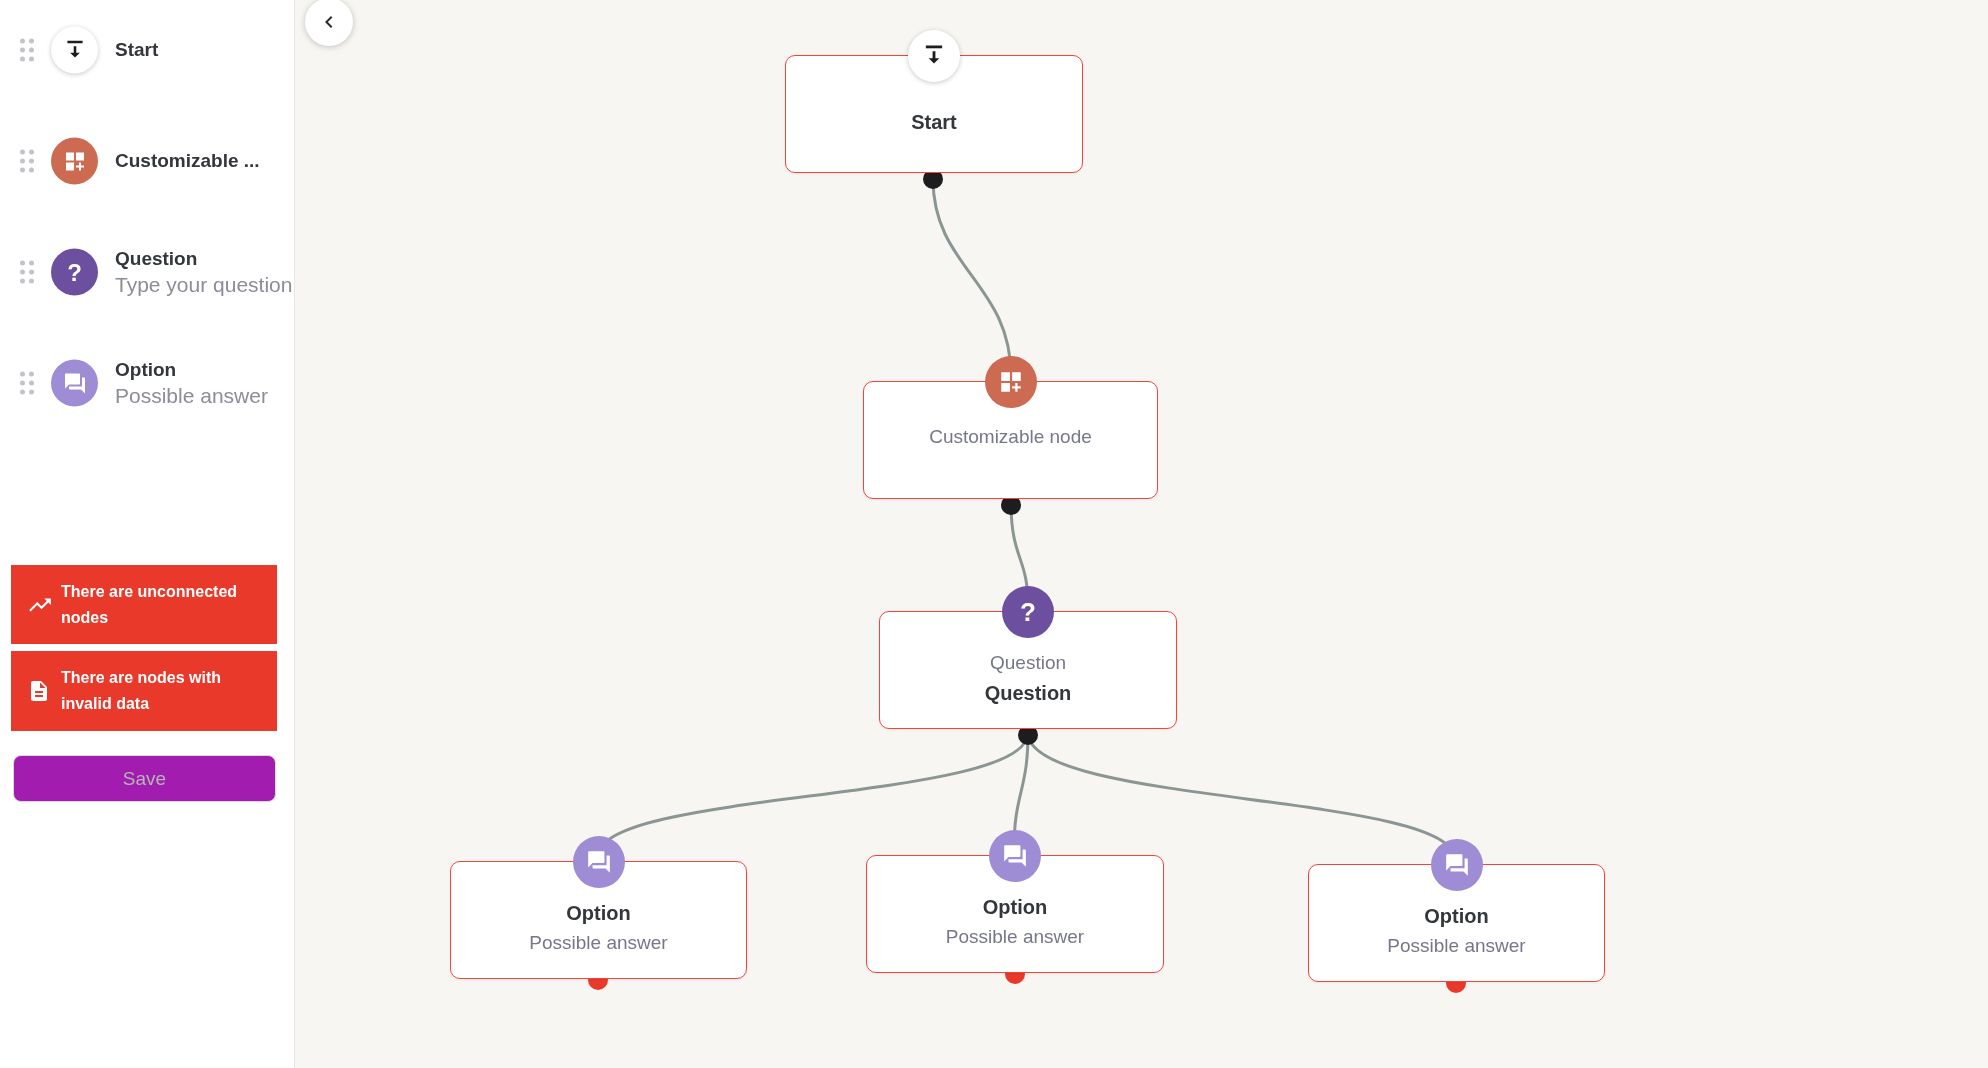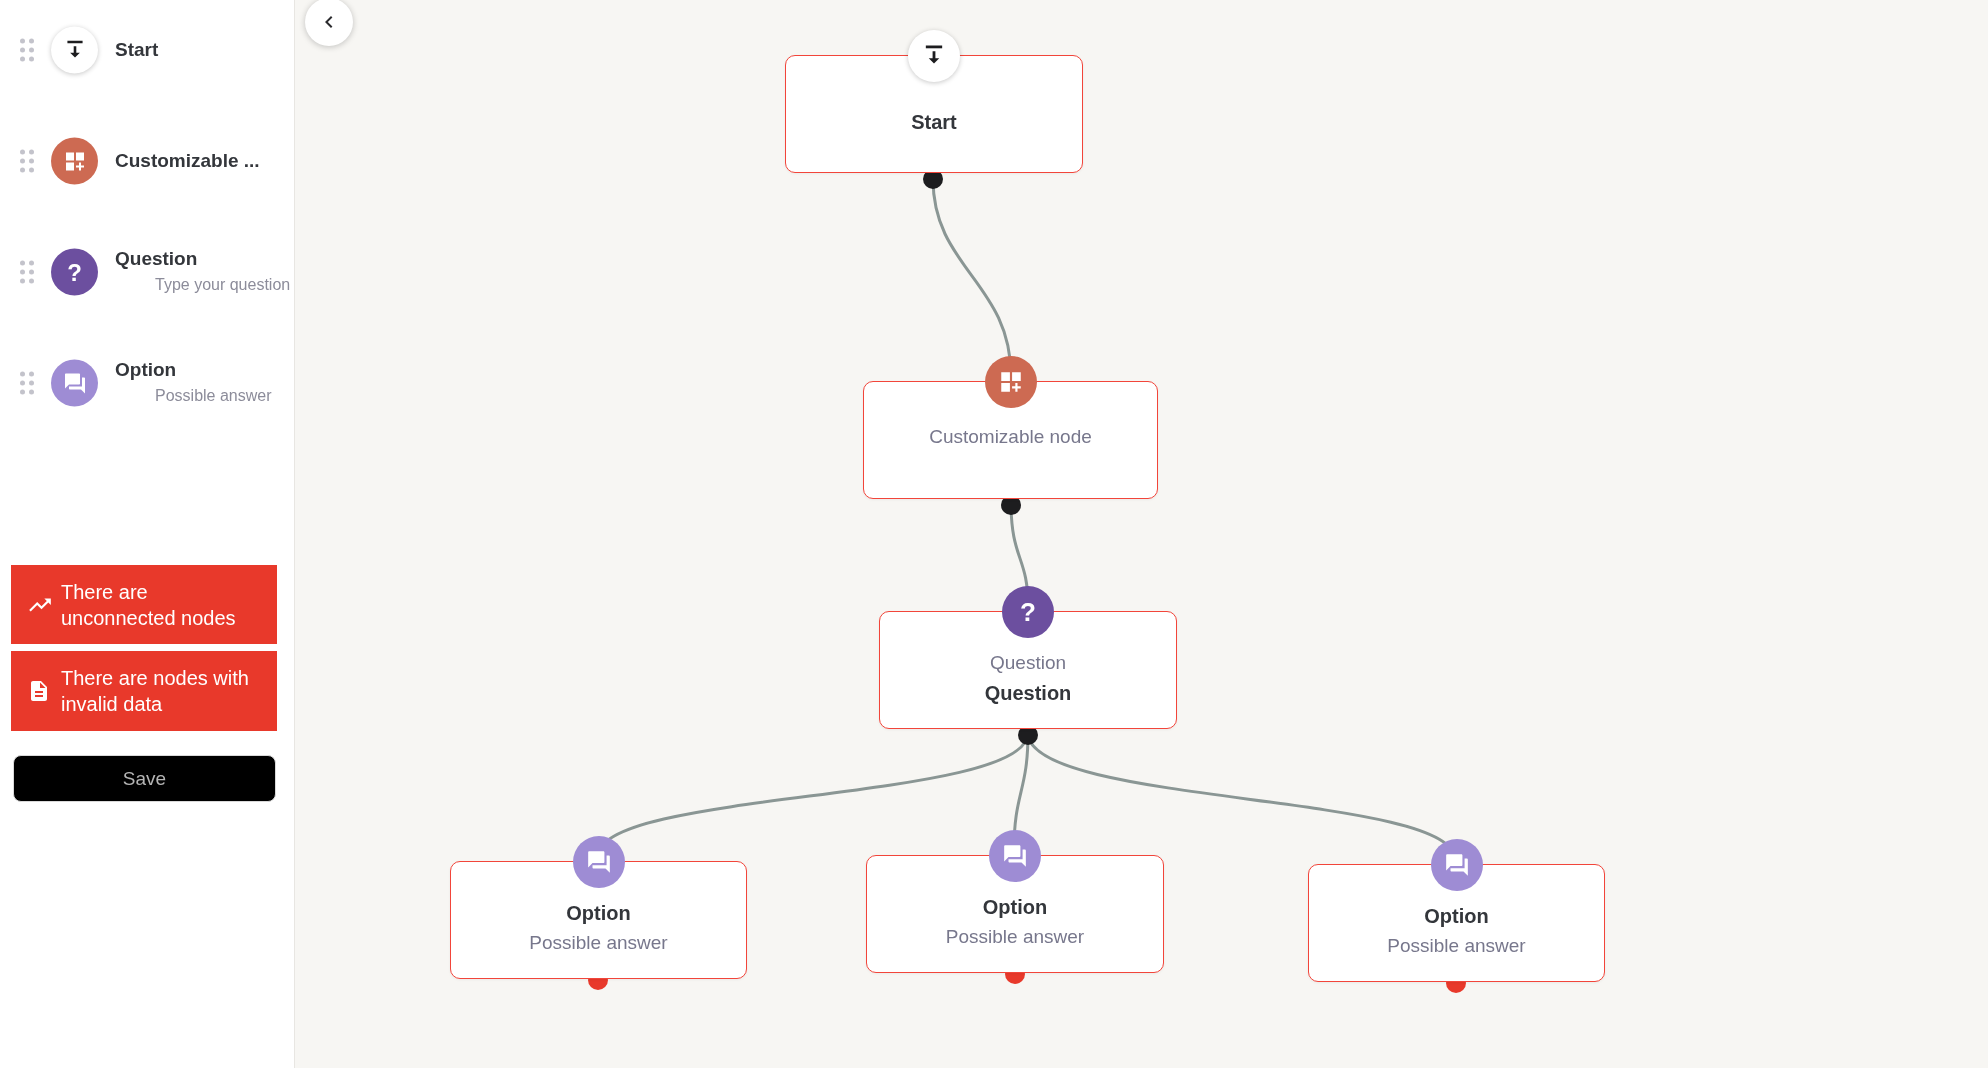--- a/index.html
+++ b/index.html
@@ -26,32 +26,32 @@
     width:47px; height:47px; border-radius:50%;
     display:flex; align-items:center; justify-content:center;
   }
   .pal-icon.white { background:#ffffff; box-shadow:0 1px 5px rgba(0,0,0,.22); }
   .pal-icon.orange { background:#cd6a52; }
   .pal-icon.purple { background:#6c4f9f; }
   .pal-icon.purple-light { background:#9e8cd4; }
   .pal-icon.black { background:#1d1d1f; }
   .pal-text { position:absolute; left:115px; top:50%; transform:translateY(-50%); }
   .pal-title { font-size:19px; font-weight:700; color:#33363b; line-height:26px; }
-  .pal-sub { font-size:16px; color:#8c8c9a; line-height:26px;margin-left:40px; }
+  .pal-sub { font-size:21px; color:#8c8c9a; line-height:26px; }
 
   .warn-banner {
     position:absolute; left:11px; width:266px; background:#e8392b; color:#ffffff;
     display:flex; align-items:center; padding:0 14px 0 16px;
   }
   .warn-icon { flex:0 0 34px; display:flex; align-items:center; }
-  .warn-text { font-size:20px; font-weight:400; line-height:26px; }
+  .warn-text { font-size:16px; font-weight:700; line-height:26px; }
 
   .save-btn {
     position:absolute; left:13px; top:755px; width:263px; height:47px;
-    background:#000000; border:1px solid #d9d9d9; border-radius:8px;
+    background:#a21caf; border:1px solid #d9d9d9; border-radius:8px;
     font-size:19px; font-weight:500; color:#b4b4b4; text-align:center;
     font-family:inherit; cursor:default;
   }
 
   
   .canvas { position:absolute; left:296px; top:0; width:1692px; height:1068px; }
 
   .back-btn {
     position:absolute; left:9px; top:-2px; width:48px; height:48px; border-radius:50%;
     background:#ffffff; border:none; box-shadow:0 1px 6px rgba(0,0,0,.22);

